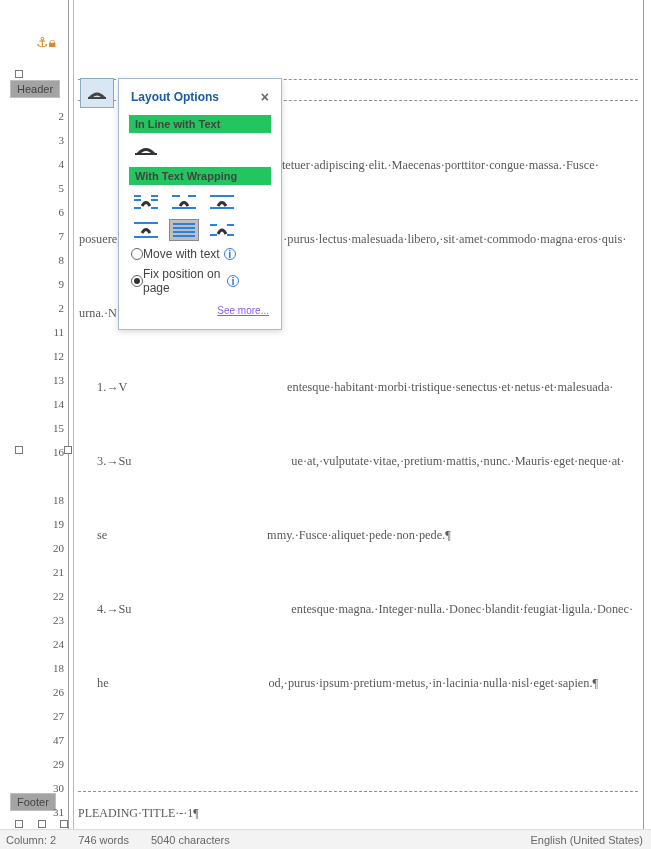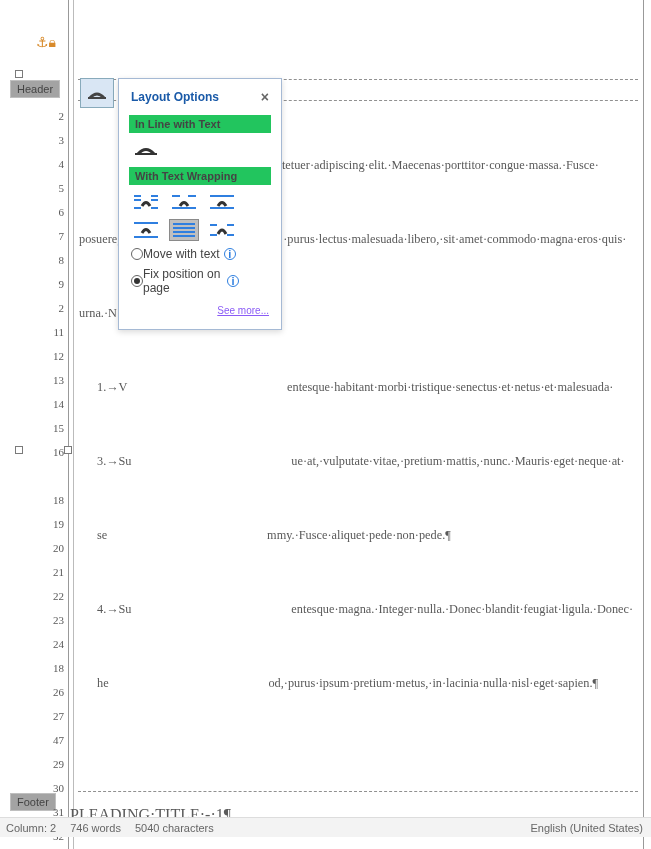--- a/index.html
+++ b/index.html
@@ -11,25 +11,25 @@
     height: 849px;
     overflow: hidden;
     position: relative;
     color: #333;
   }
   .canvas { position: relative; width: 651px; height: 849px; }
 
   
   .status-bar {
     position: absolute;
-    left: 0; bottom: 12px; width: 100%; height: 20px;
+    left: 0; bottom: 0; width: 100%; height: 20px;
     background: #f3f3f3;
     border-top: 1px solid #ddd;
     display: flex; align-items: center;
-    font-size: 11px; color: #666; gap: 14px; padding-left: 6px;
+    font-size: 11px; color: #666; gap: 22px; padding-left: 6px;
   }
 
   
   .gutter {
     position: absolute;
     left: 44px; top: 104px;
     width: 20px;
     font-size: 11px;
     color: #595959;
     text-align: right;
@@ -65,23 +65,23 @@
     font-size: 12.3px;
     color: #595959;
     line-height: 24px;
   }
   .doc p { margin: 1px; }
   .doc .indent { padding-left: 22px; text-indent: -4px; }
 
   
   .pleading {
     position: absolute;
-    left: 70px; top: 806px;
+    left: 78px; top: 806px;
     font-family: "Times New Roman", serif;
-    font-size: 16px; color: #5a5a5a;
+    font-size: 12px; color: #5a5a5a;
   }
 
   
   .pg-left  { position:absolute; left:68px;  top:0; width:0; height:849px; border-left:1px solid #999; }
   .pg-left2 { position:absolute; left:73px;  top:0; width:0; height:849px; border-left:1px solid #bbb; }
   .pg-right { position:absolute; left:643px; top:0; width:0; height:849px; border-left:1px solid #999; }
 
   
   .popout {
     position: absolute;

